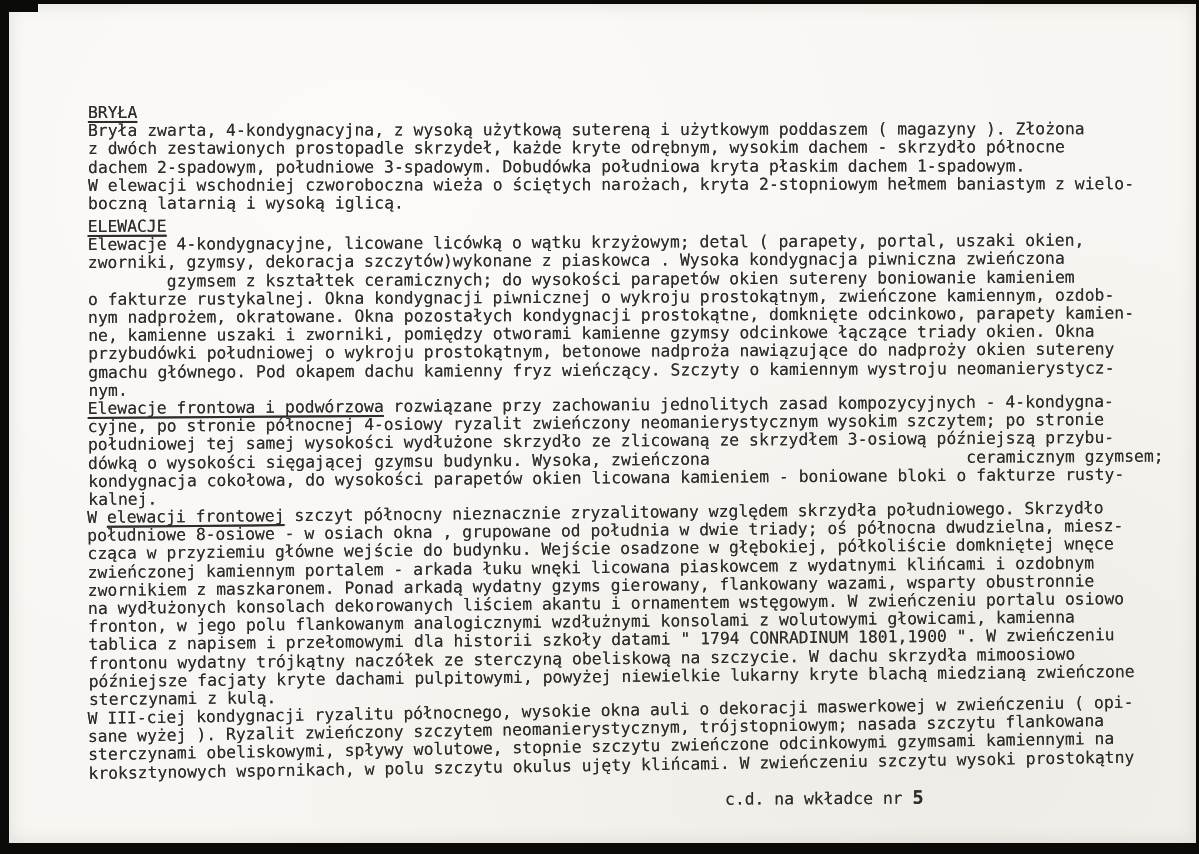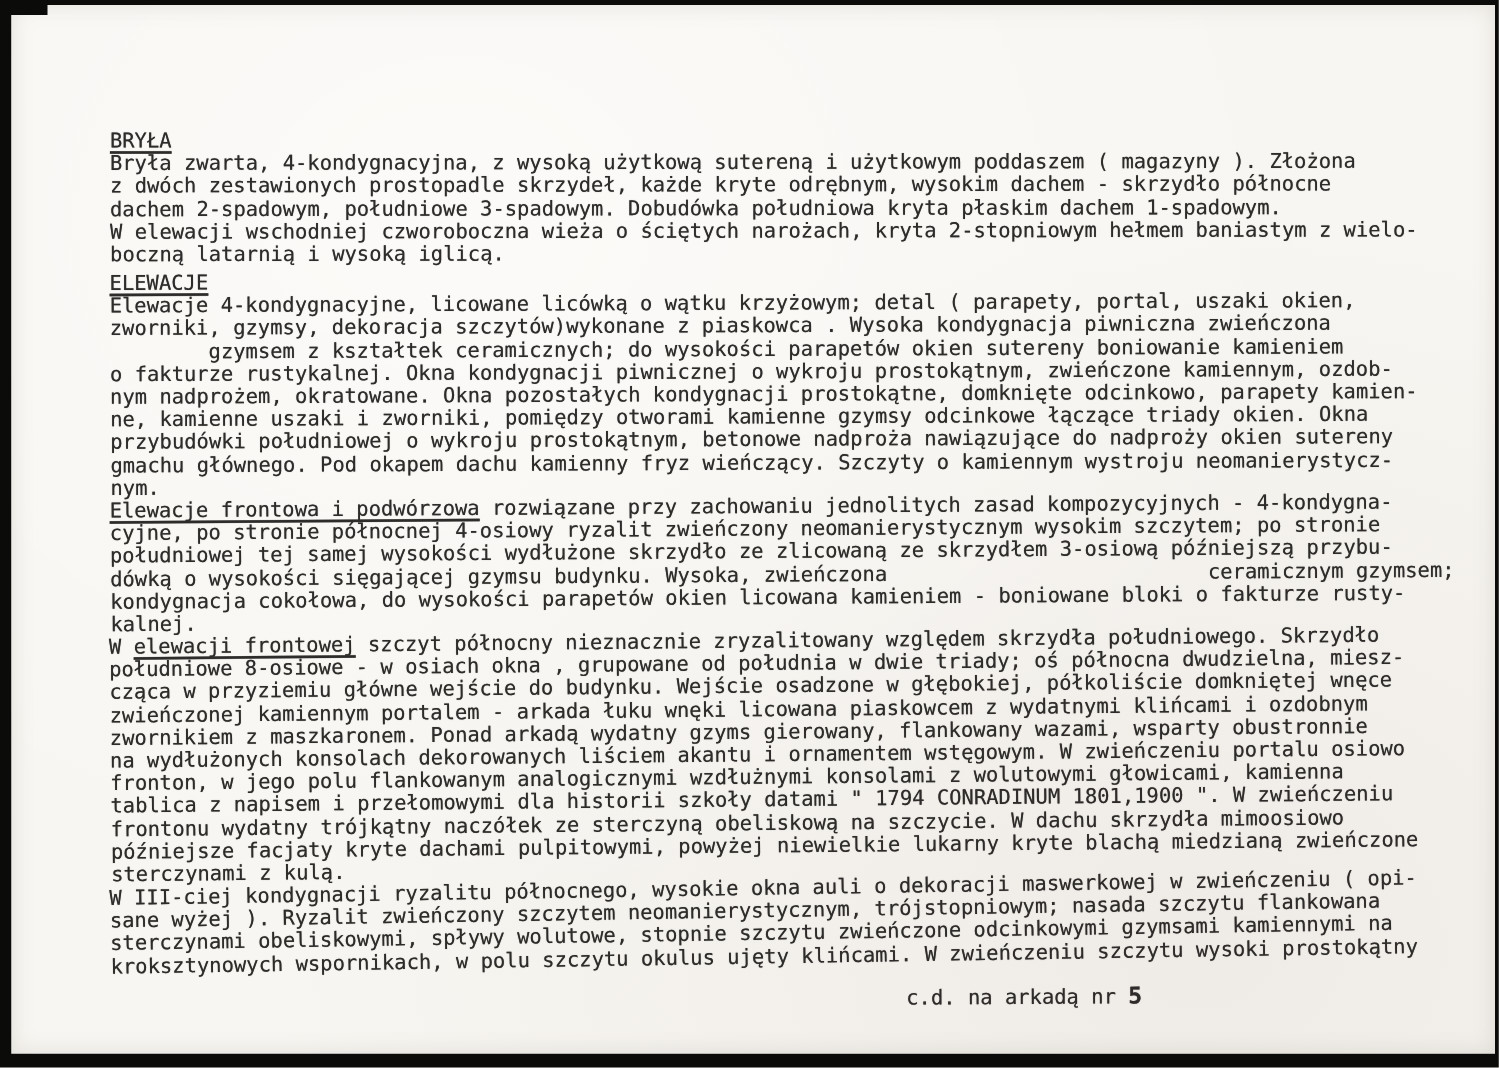--- a/index.html
+++ b/index.html
@@ -101,16 +101,16 @@
       <div class="line">sterczynami z kulą.</div>
     </div>
 
     <div class="para r5">
       <div class="line">W III-ciej kondygnacji ryzalitu północnego, wysokie okna auli o dekoracji maswerkowej w zwieńczeniu ( opi-</div>
       <div class="line">sane wyżej ). Ryzalit zwieńczony szczytem neomanierystycznym, trójstopniowym; nasada szczytu flankowana</div>
       <div class="line">sterczynami obeliskowymi, spływy wolutowe, stopnie szczytu zwieńczone odcinkowymi gzymsami kamiennymi na</div>
       <div class="line">kroksztynowych wspornikach, w polu szczytu okulus ujęty klińcami. W zwieńczeniu szczytu wysoki prostokątny</div>
     </div>
 
-    <div class="footer-line"><span>c.d. na arkadą nr </span><span class="hand-num">5</span></div>
+    <div class="footer-line"><span>c.d. na wkładce nr </span><span class="hand-num">5</span></div>
 
   </div>
 </div>
 
 </body></html>

